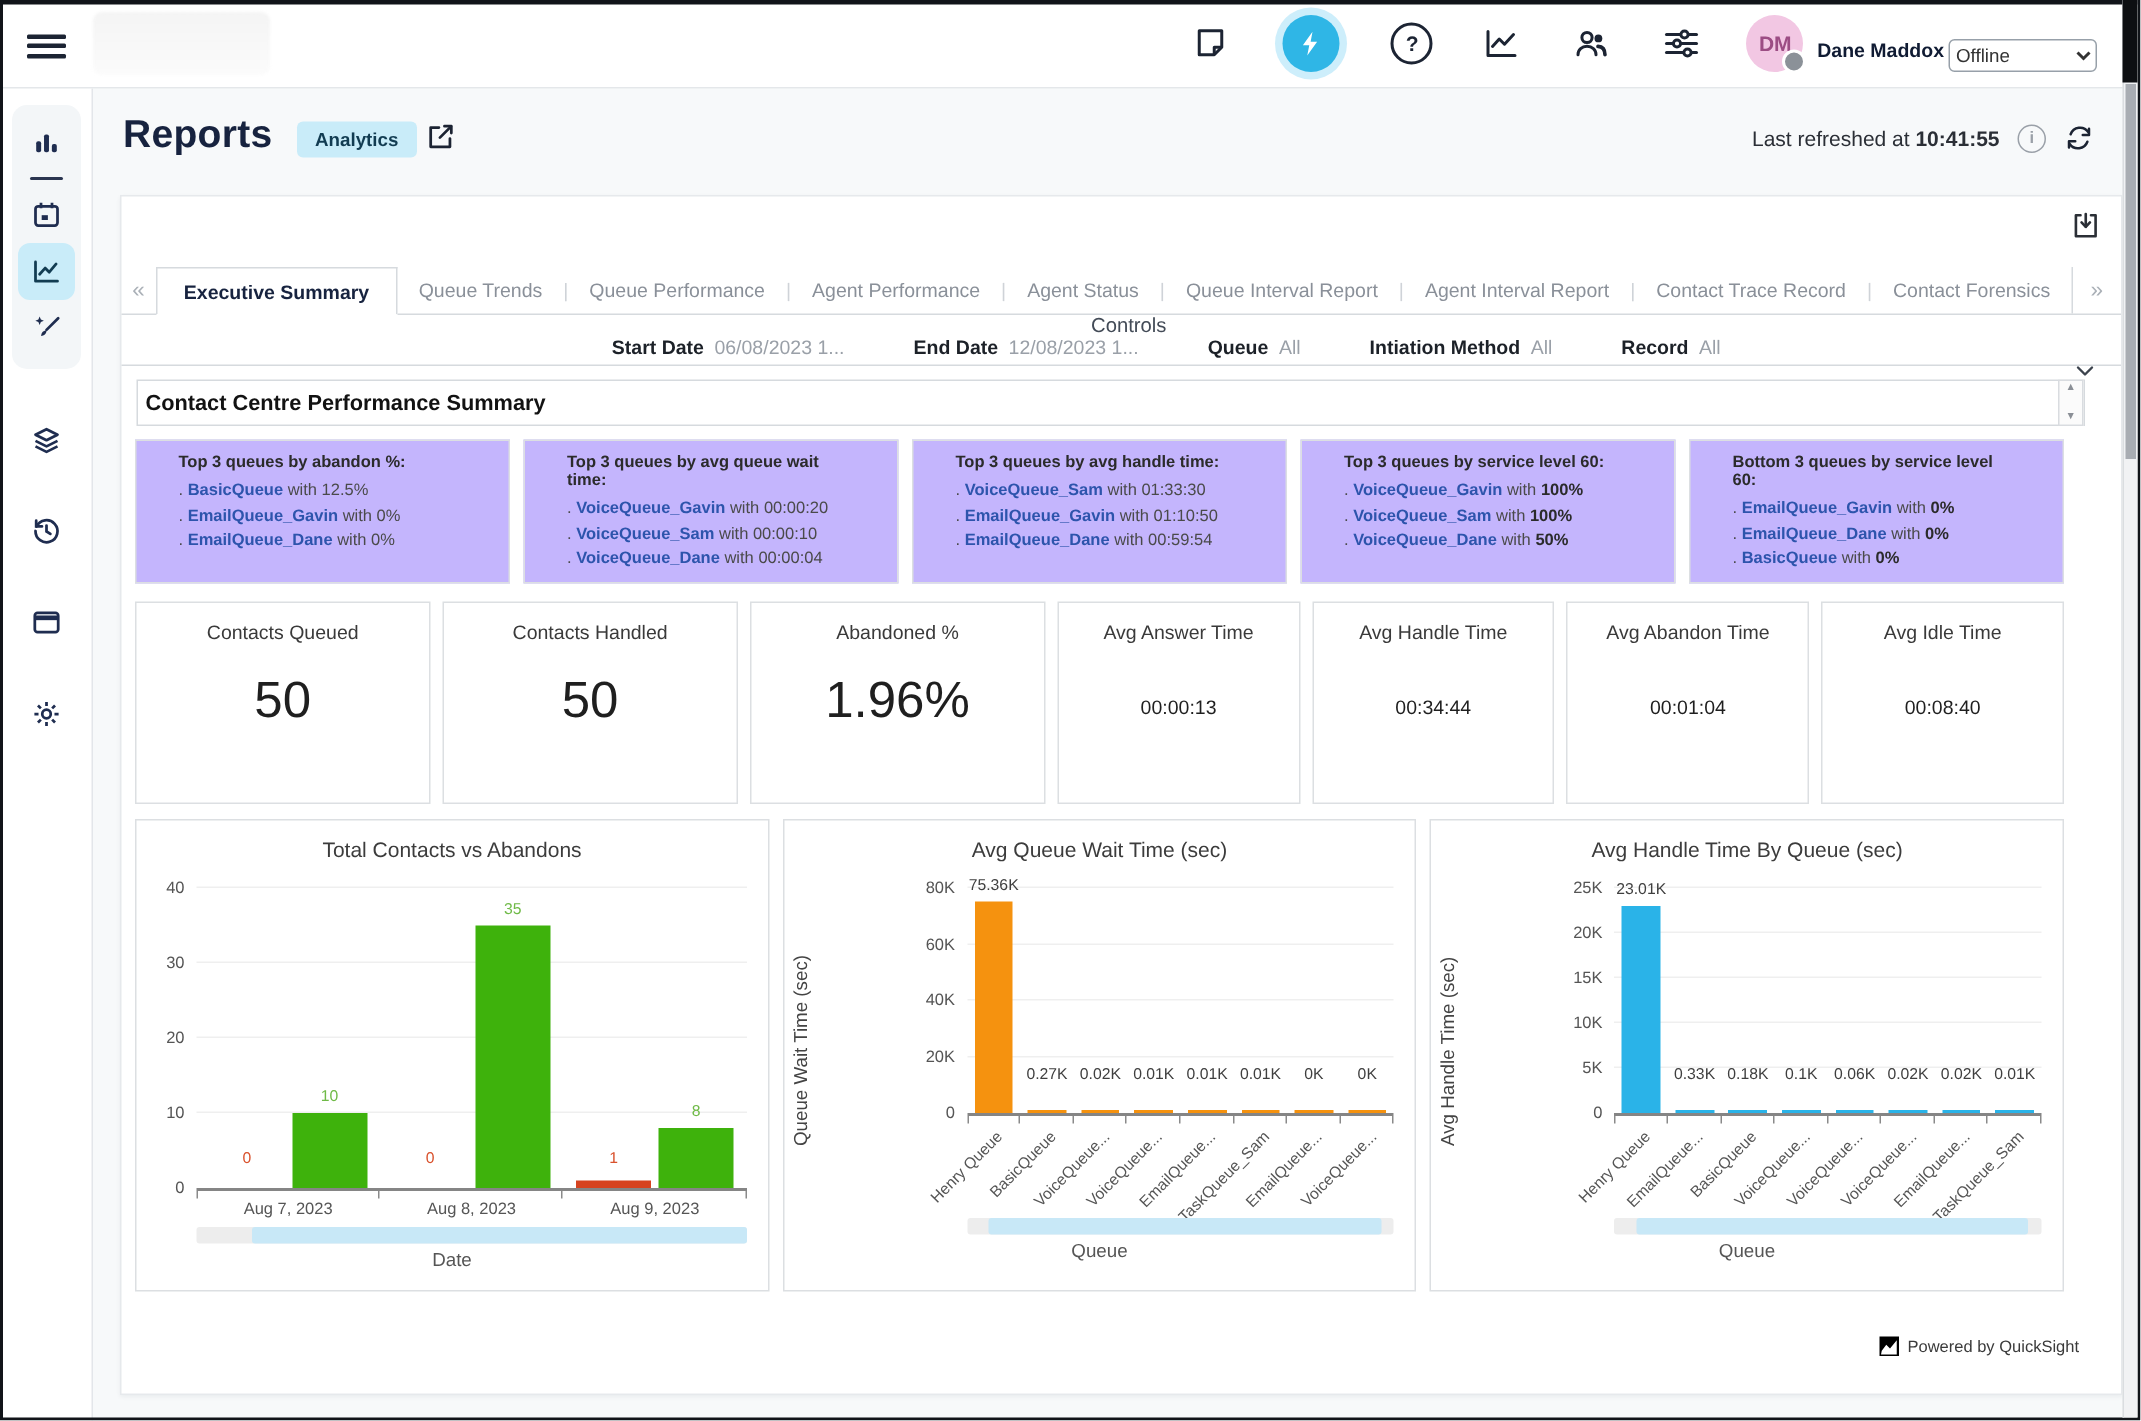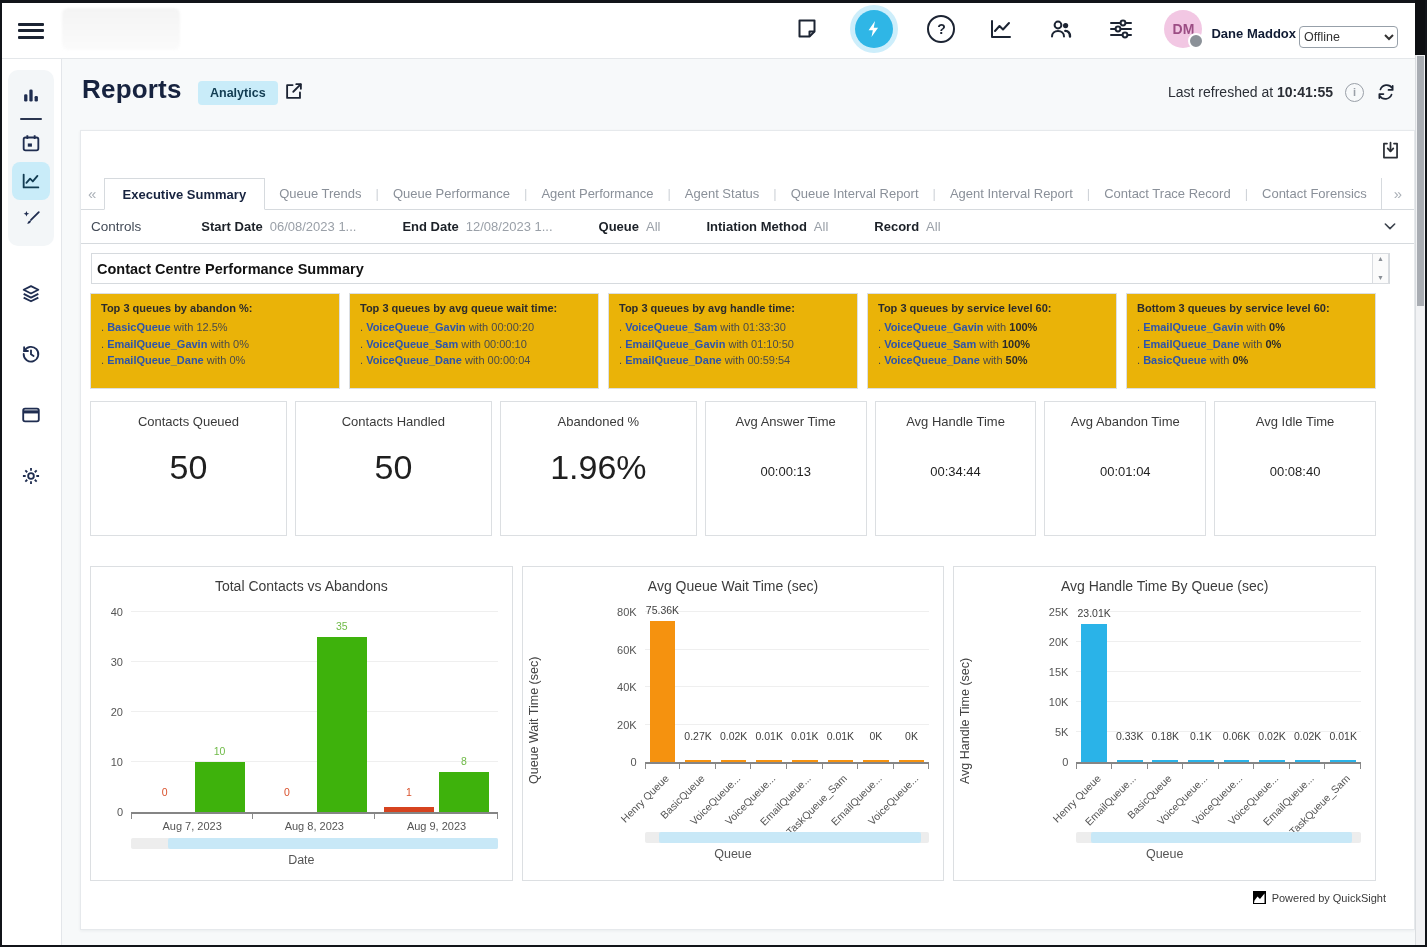--- a/index.html
+++ b/index.html
@@ -58,53 +58,53 @@
   .tabs-row{position:absolute;top:47px;left:0;right:0;height:31px;display:flex;align-items:stretch;border-bottom:1px solid #d6dade;}
   .tab-scroll{width:28px;display:flex;align-items:center;justify-content:center;color:#aab0b7;font-size:15px;cursor:pointer;}
   .tab-scroll.right{width:40px;border-left:1px solid #d6dade;}
   .tab{display:flex;align-items:center;padding:0 14px;font-size:13px;color:#8a9099;cursor:pointer;white-space:nowrap;}
   .tab.active{background:#fff;border:1px solid #d6dade;border-bottom:1px solid #fff;margin-bottom:-1px;
               font-weight:bold;color:#17233f;padding:0 18px;}
   .tab-sep{display:flex;align-items:center;color:#cfd3d8;font-size:13px;}
   .tabs-spacer{flex:1;}
 
   
-  .controls{position:absolute;top:78px;left:0;right:0;height:34px;display:flex;align-items:center;border-bottom:1px solid #d6dade;}
+  .controls{position:absolute;top:78px;left:0;right:0;height:34px;display:flex;align-items:center;border-bottom:1px solid #d6dade;flex-direction:column;}
   .ctl-label{margin-left:10px;font-size:13.5px;color:#434b57;}
   .filters{display:flex;margin-left:60px;gap:46px;}
   .filter{display:flex;gap:7px;align-items:center;cursor:pointer;}
   .f-label{font-size:13px;font-weight:bold;color:#1c2128;}
   .f-val{font-size:13px;color:#9aa0a8;}
   .ctl-chevron{margin-left:auto;margin-right:16px;cursor:pointer;}
 
   
   .summary-bar{position:absolute;top:122px;left:10px;right:24px;height:29px;border:1px solid #d6dade;background:#fff;
                display:flex;align-items:center;}
   .summary-title{margin-left:5px;font-size:14.5px;font-weight:bold;color:#121212;}
   .spin{margin-left:auto;width:15px;height:25px;border:1px solid #d9dce0;background:#fbfbfb;display:flex;flex-direction:column;
         align-items:center;justify-content:space-between;padding:2px 0;cursor:pointer;}
   .spin span{font-size:7px;color:#8a8f96;line-height:6px;}
 
   .insights{position:absolute;top:162px;left:9px;right:38px;height:96px;display:flex;gap:9px;}
-  .insight{flex:1;border:1px solid #dcdfe2;background:#eab308;padding:8px 10px;overflow:hidden;}
+  .insight{flex:1;border:1px solid #dcdfe2;background:#c4b5fd;padding:8px 28px;overflow:hidden;}
   .ins-title{font-size:11px;font-weight:bold;color:#2b2b2b;margin-bottom:5px;}
   .ins-item{font-size:11px;color:#4a4a4a;line-height:16.5px;white-space:nowrap;}
   .ins-q{color:#2d54ac;font-weight:bold;cursor:pointer;}
   .ins-val.bold{font-weight:bold;color:#2b2b2b;}
 
   .kpis{position:absolute;top:270px;left:9px;right:38px;height:135px;display:flex;gap:8px;}
   .kpi{border:1px solid #dcdfe2;background:#fff;flex:1;position:relative;}
   .kpi.wide{flex:1.22;}
   .kpi-label{text-align:center;margin-top:12px;font-size:13px;color:#3a3a3a;}
   .kpi-value{position:absolute;left:0;right:0;top:54px;text-align:center;color:#1f1f1f;}
   .kpi-value.big{font-size:34px;top:46px;}
   .kpi-value.small{font-size:13px;top:62px;}
 
   
-  .charts{position:absolute;top:435px;left:9px;right:38px;height:315px;display:flex;gap:9px;}
+  .charts{position:absolute;top:415px;left:9px;right:38px;height:315px;display:flex;gap:9px;}
   .chart{border:1px solid #dcdfe2;background:#fff;flex:1;position:relative;overflow:hidden;}
   .c-title{text-align:center;font-size:14px;color:#3c3c3c;margin:11px 0 4px;}
   .c-body{display:flex;}
   .c-ylab{width:22px;writing-mode:vertical-rl;transform:rotate(180deg);font-size:12.5px;color:#444;
           display:flex;align-items:center;justify-content:center;padding-left:60px;}
   .c-area{flex:1;padding:14px 14px 0 40px;position:relative;}
   .c-plot{position:relative;border-bottom:2px solid #858585;}
   .c-plot::before{content:"";position:absolute;left:0;bottom:-7px;width:1px;height:5px;background:#8a8a8a;}
   .grid{position:absolute;left:0;right:0;height:1px;background:#efefef;}
   .ytick{position:absolute;right:calc(100% + 8px);width:32px;text-align:right;font-size:11px;color:#555;}

